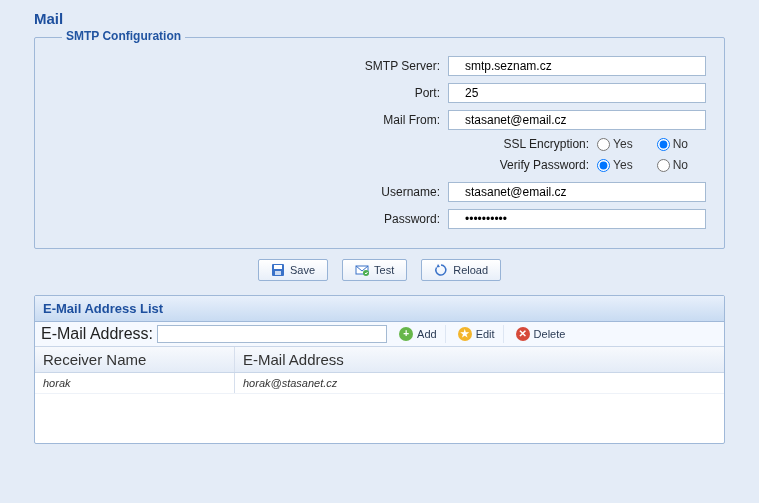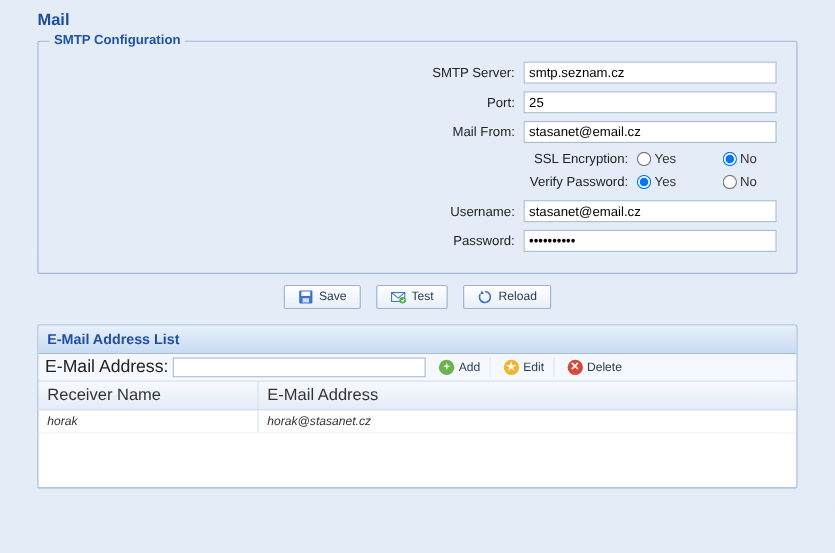--- a/index.html
+++ b/index.html
@@ -21,52 +21,52 @@
   .fieldset {
     border: 1px solid #9fb8d8;
     margin: 6px 34px 10px 34px;
     padding: 18px 18px 12px 18px;
     position: relative;
     border-radius: 2px;
   }
   .legend {
     position: absolute;
     top: -9px;
-    left: 10px;
+    left: 27px;
     background: #e4ecf7;
     color: #2154a1;
     font-weight: bold;
     font-size: 12px;
     padding: 0 4px;
   }
   .form-row {
     display: flex;
     align-items: center;
     margin-bottom: 7px;
     justify-content: flex-end;
   }
   .form-label {
     width: 204px;
     text-align: right;
     padding-right: 8px;
     color: #222;
   }
   .form-input {
-    width: 230px;
+    width: 258px;
     height: 20px;
     border: 1px solid #a4bad3;
-    padding: 1px 4px;
+    padding: 1px 16px;
     font-family: Arial, sans-serif;
     font-size: 12px;
     background: #fff;
   }
   .radio-group {
     display: flex;
     align-items: center;
-    gap: 24px;
+    gap: 6px;
   }
   .radio-group label {
     display: flex;
     align-items: center;
     gap: 3px;
     margin-right: 18px;
   }
   .radio-group input { margin: 0; }
 
   .button-row {

